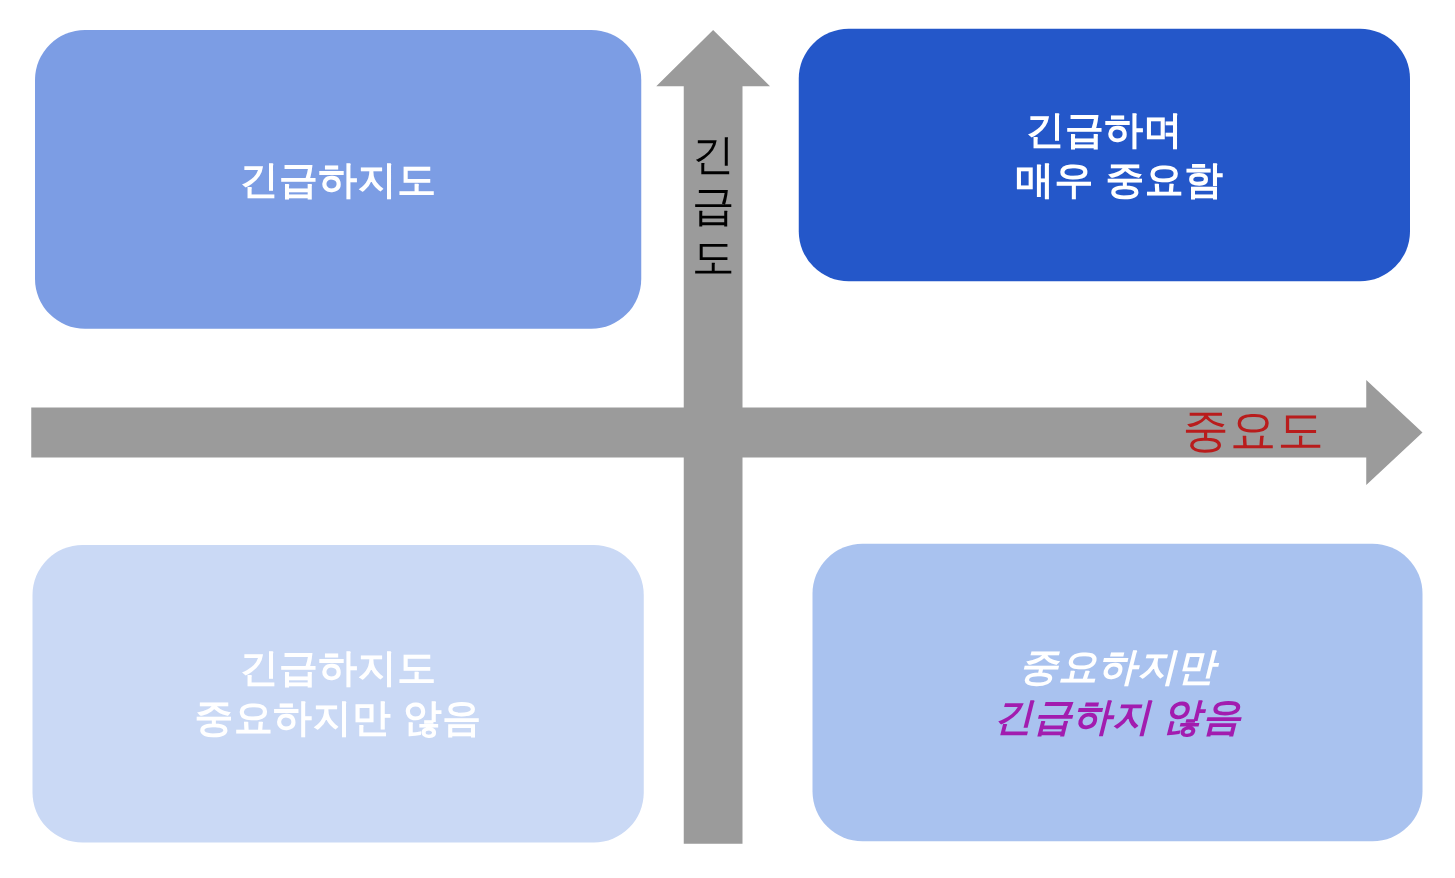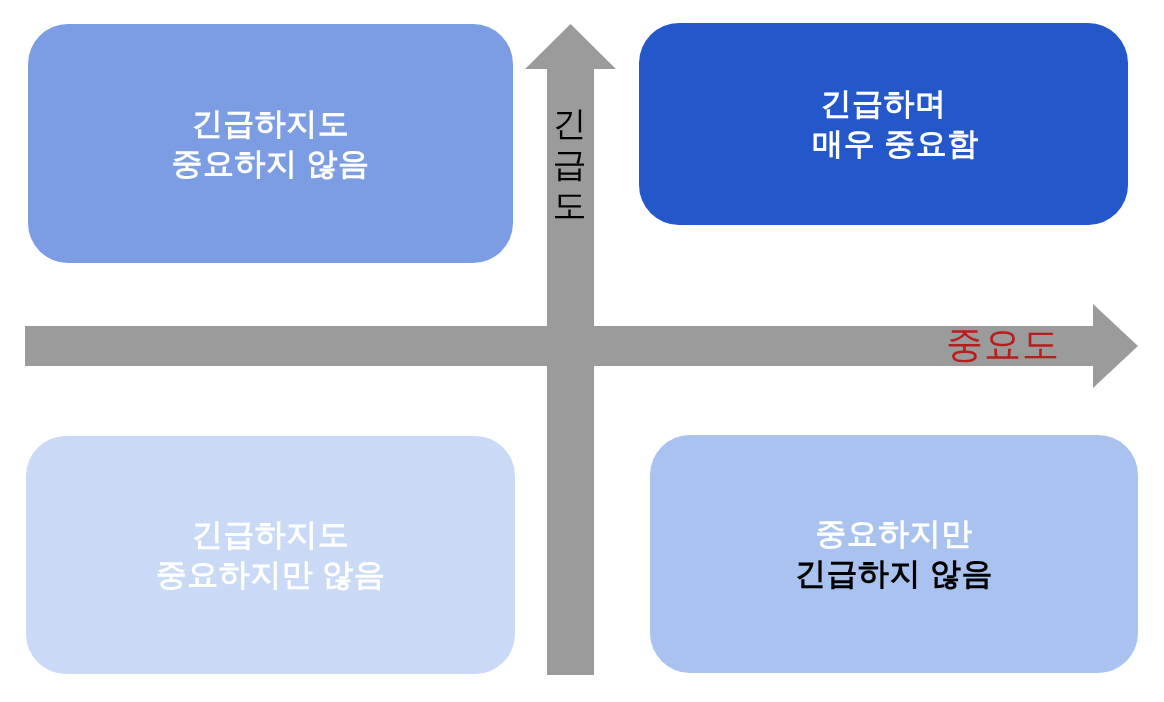--- a/index.html
+++ b/index.html
@@ -71,35 +71,34 @@
 
 <div class="canvas">
 
   <svg class="axes-layer" viewBox="0 0 1164 702" xmlns="http://www.w3.org/2000/svg" aria-hidden="true">
     <polygon points="25,326 1093,326 1093,304 1138,346 1093,388 1093,366 25,366" fill="#9B9B9B"></polygon>
     <polygon points="547,675 547,69 525,69 570.5,24 616,69 594,69 594,675" fill="#9B9B9B"></polygon>
   </svg>
 
   <div class="quadrant q-top-left" style="background-color: rgb(124, 157, 228);">
     <span class="q-line" style="color: rgb(255, 255, 255);">긴급하지도</span>
-    <span class="q-line" style="color: rgb(255, 255, 255);">중요하지 않음</span>
   </div>
 
   <div class="quadrant q-top-right" style="background-color: rgb(36, 87, 201);">
     <span class="q-line" style="color: rgb(255, 255, 255);">긴급하며</span>
     <span class="q-line" style="color: rgb(255, 255, 255); margin-left: 24px;">매우 중요함</span>
   </div>
 
   <div class="quadrant q-bottom-left" style="background-color: rgb(202, 217, 245);">
     <span class="q-line" style="color: rgb(255, 255, 255);">긴급하지도</span>
     <span class="q-line" style="color: rgb(255, 255, 255);">중요하지만 않음</span>
   </div>
 
-  <div class="quadrant q-bottom-right" style="background-color: rgb(169, 194, 239);">
+  <div class="quadrant q-bottom-right" style="background-color: rgb(169, 194, 239); font-style: italic;">
     <span class="q-line" style="color: rgb(255, 255, 255);">중요하지만</span>
-    <span class="q-line" style="color: #000000;">긴급하지 않음</span>
+    <span class="q-line" style="color: #a21caf;">긴급하지 않음</span>
   </div>
 
   <div class="axis-label axis-label-vertical" style="color: rgb(0, 0, 0);">긴급도</div>
 
   <div class="axis-label axis-label-horizontal" style="color: #b91c1c;">중요도</div>
 
 </div>
 
 </body></html>

